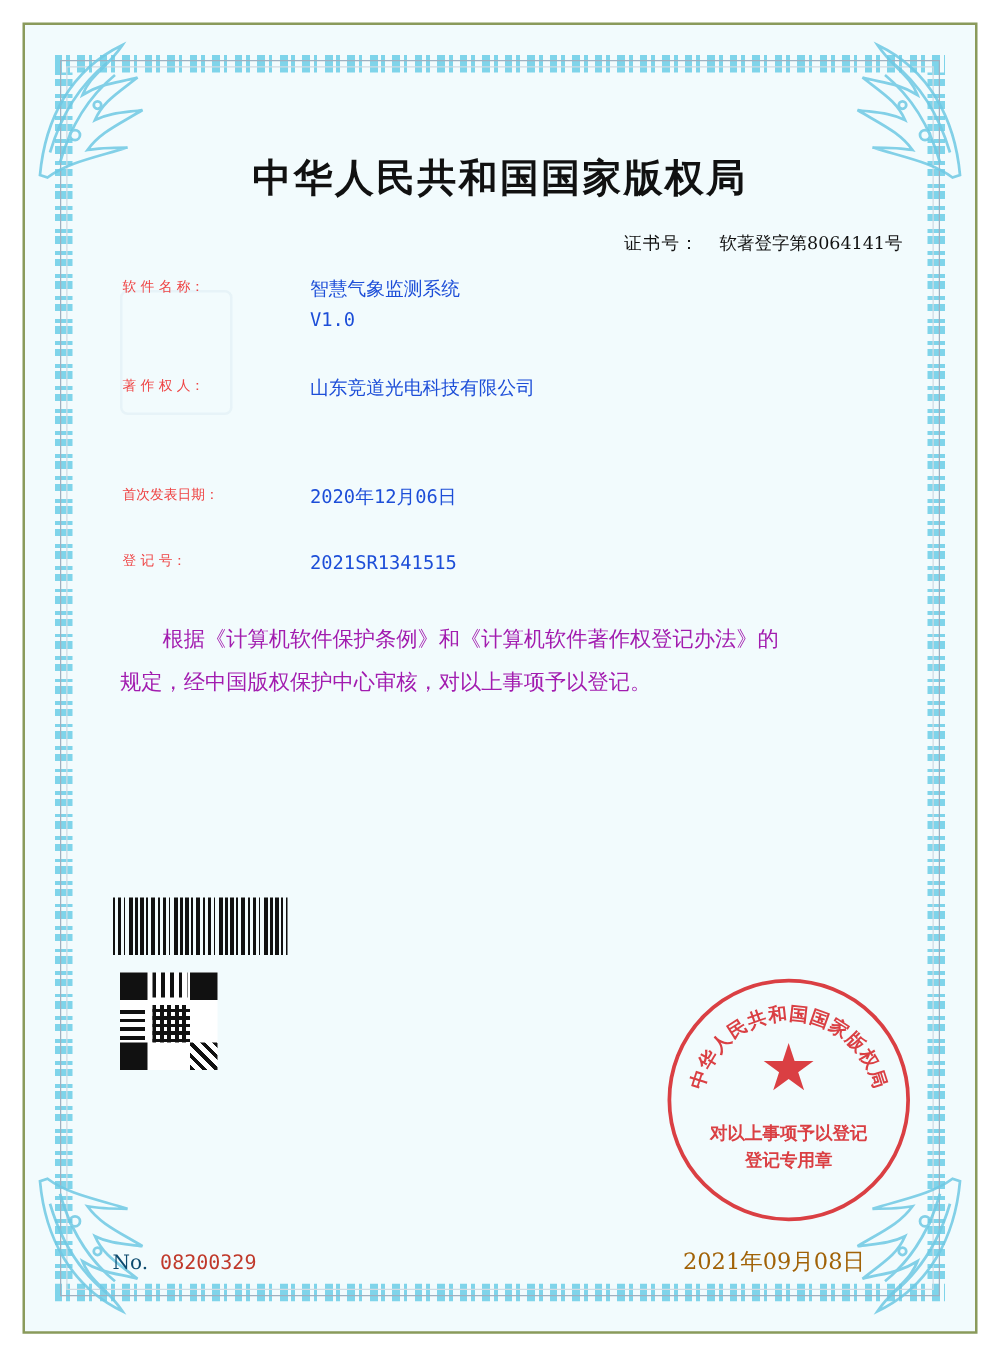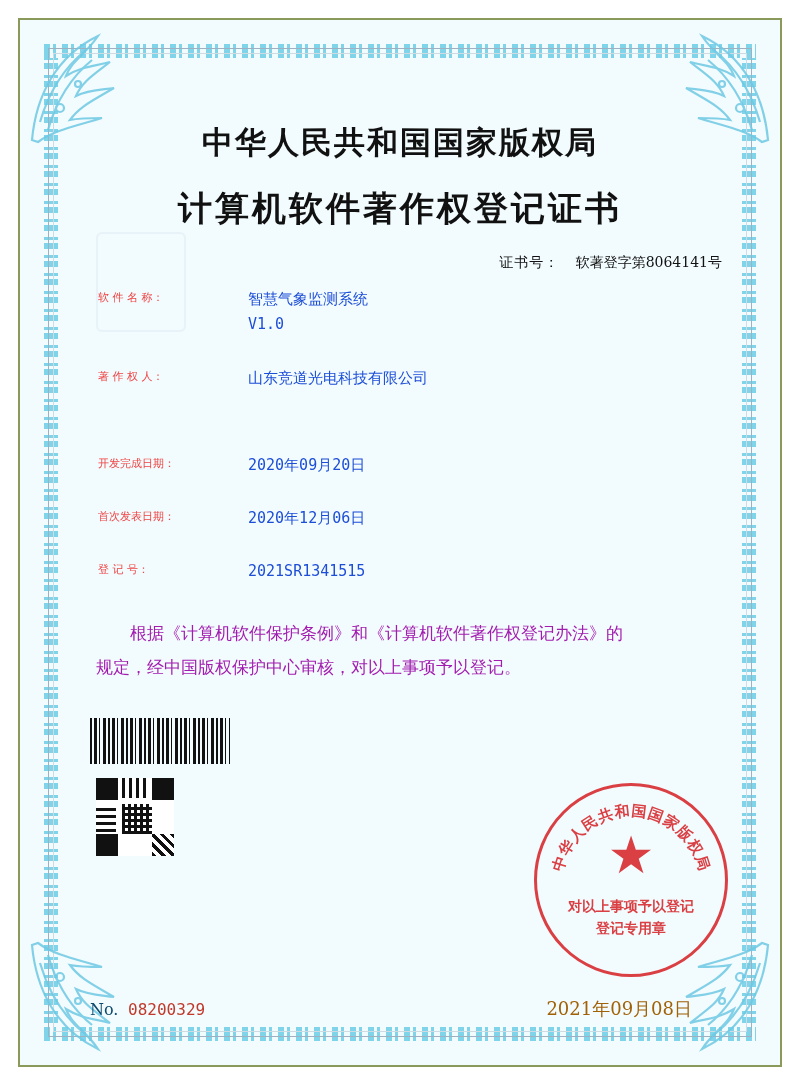--- a/index.html
+++ b/index.html
@@ -314,21 +314,20 @@
         <circle cx="52" cy="58" r="3"></circle>
       </g>
     </svg>
   </div>
 
   <div class="watermark"></div>
 
   <div class="content">
 
     <div class="title-main">中华人民共和国国家版权局</div>
-    <div class="title-sub">计算机软件著作权登记证书</div>
 
     <div class="cert-no-row">
       <span class="lbl">证书号：</span>
       <span class="val">软著登字第8064141号</span>
     </div>
 
     <div class="fields group-a">
       <div class="frow">
         <div class="flabel">软 件 名 称：</div>
         <div class="fvalue cjk">智慧气象监测系统</div>
@@ -340,24 +339,20 @@
       <div class="sp-30"></div>
       <div class="frow">
         <div class="flabel">著 作 权 人：</div>
         <div class="fvalue cjk">山东竞道光电科技有限公司</div>
       </div>
     </div>
 
     <div class="sp-44"></div>
 
     <div class="fields group-b">
-      <div class="frow">
-        <div class="flabel">开发完成日期：</div>
-        <div class="fvalue">2020年09月20日</div>
-      </div>
       <div class="frow">
         <div class="flabel">首次发表日期：</div>
         <div class="fvalue">2020年12月06日</div>
       </div>
       <div class="frow">
         <div class="flabel">登 记 号：</div>
         <div class="fvalue">2021SR1341515</div>
       </div>
     </div>
 

